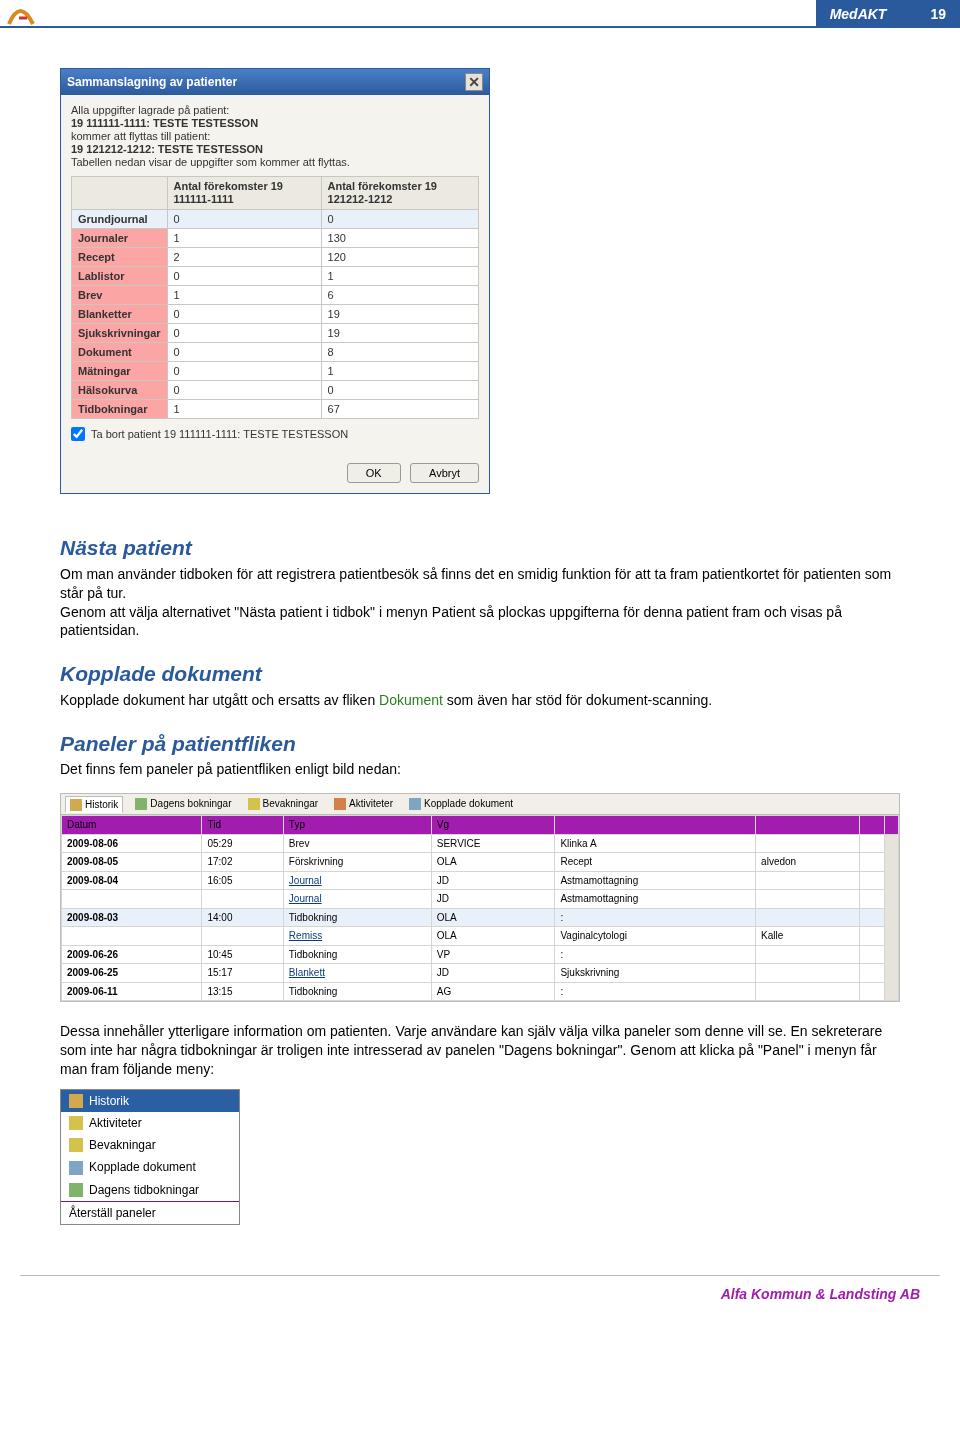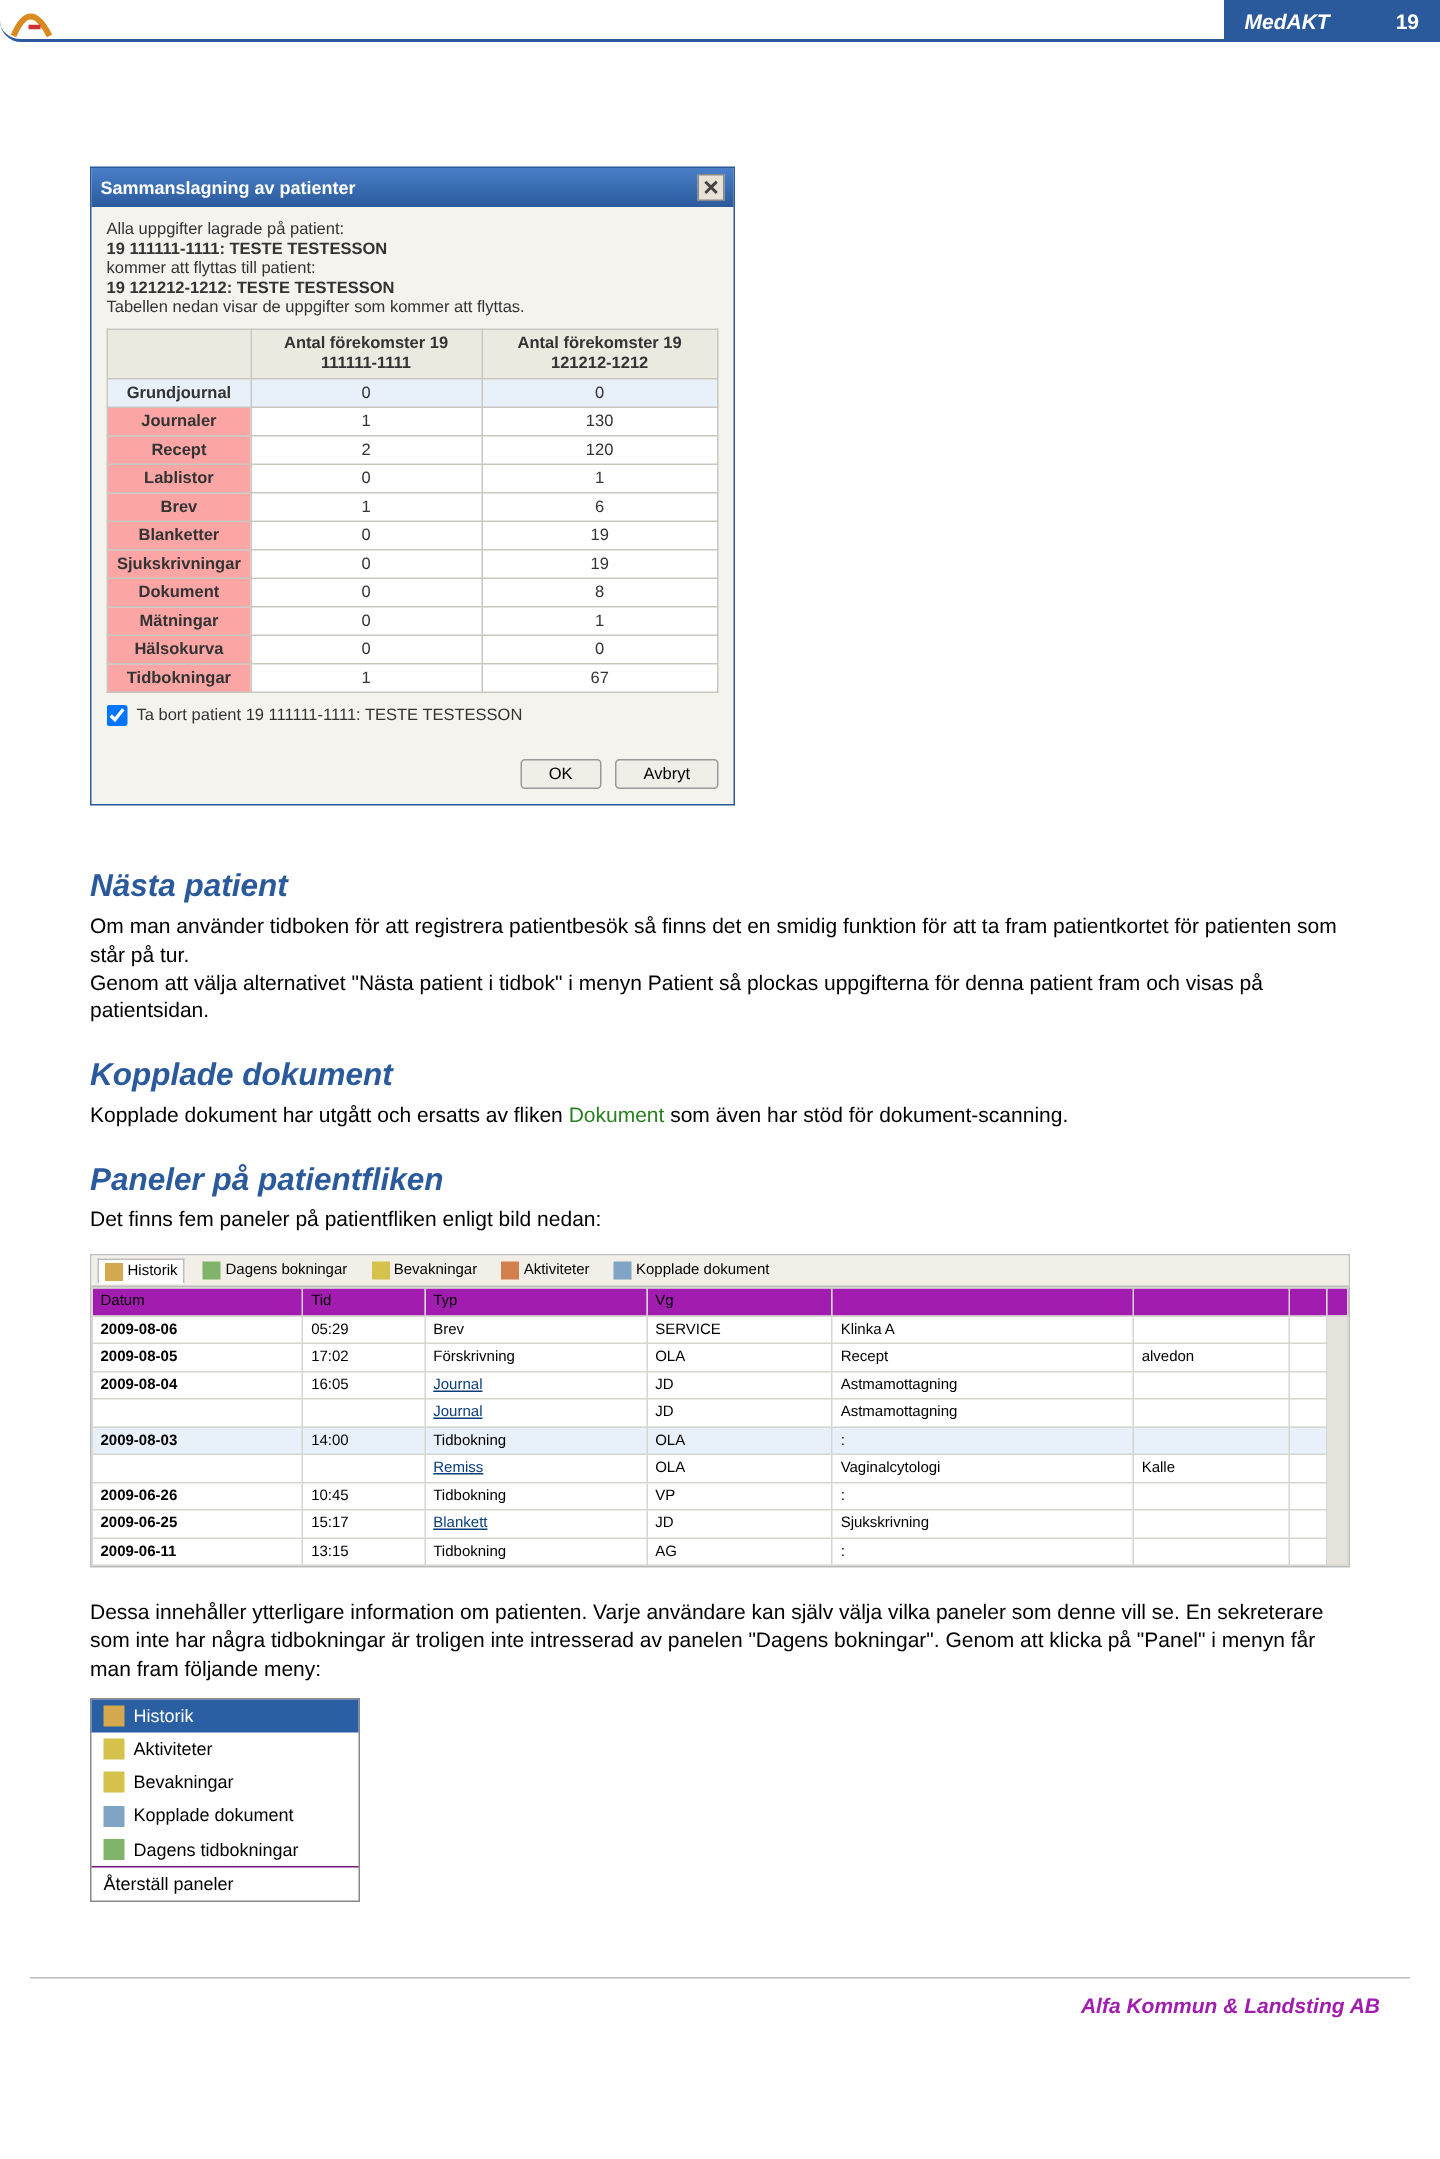--- a/index.html
+++ b/index.html
@@ -1,34 +1,34 @@
 <!DOCTYPE html>
 <html><head>
 <meta charset="utf-8">
 <style>
   * { box-sizing: border-box; margin: 0; padding: 0; }
   body { font-family: Arial, Helvetica, sans-serif; font-size: 12px; background: #fff; width: 960px; }
 
-  .top-bar { height: 28px; border-bottom: 2px solid #2b5a9c; position: relative; border-radius: 14px; }
+  .top-bar { height: 28px; border-bottom: 2px solid #2b5a9c; position: relative; }
   .top-bar .logo { position: absolute; left: 6px; top: 2px; width: 30px; height: 24px; }
   .top-bar .right-block { position: absolute; right: 0; top: 0; height: 28px; line-height: 28px; font-weight: bold; color: #fff; font-style: italic; font-size: 14px; }
   .top-bar .right-block .med { background: #2b5a9c; display: inline-block; padding: 0 30px 0 14px; height: 28px; }
   .top-bar .right-block .page { background: #2b5a9c; display: inline-block; padding: 0 14px; height: 28px; font-style: normal; }
 
-  .page-body { padding: 40px 60px 20px 60px; margin-top: 43px; }
+  .page-body { padding: 40px 60px 20px 60px; }
 
   
   .dlg1 { width: 430px; border: 1px solid #2b5a9c; background: #f4f3ee; margin-bottom: 40px; }
   .dlg1 .titlebar { background: linear-gradient(#4a7fc8,#2b5a9c); color: #fff; font-weight: bold; font-size: 12px; padding: 4px 6px; display: flex; align-items: center; justify-content: space-between; }
   .dlg1 .titlebar .close { background: #e8e1d6; color: #444; width: 18px; height: 18px; border: 1px solid #888; display: flex; align-items: center; justify-content: center; font-size: 14px; cursor: pointer; }
   .dlg1 .body { padding: 8px 10px; color: #333; font-size: 11px; }
   .dlg1 .body p { margin: 1px 0; }
   .dlg1 .body .bold { font-weight: bold; }
   .dlg1 table { width: 100%; border-collapse: collapse; margin-top: 8px; background: #fff; font-size: 11px; }
-  .dlg1 th, .dlg1 td { border: 1px solid #c8c8c0; padding: 3px 6px; text-align: center; }
+  .dlg1 th, .dlg1 td { border: 1px solid #c8c8c0; padding: 3px 6px; text-align: left; }
   .dlg1 th { background: #ece9e1; font-weight: bold; line-height: 1.2; }
   .dlg1 th:first-child { background: #ece9e1; }
   .dlg1 tbody tr.sel td { background: #e8f0fa; }
   .dlg1 tbody td:first-child { font-weight: bold; background: #fca5a5; }
   .dlg1 .chk-row { margin: 8px 0 14px 0; display: flex; align-items: center; gap: 6px; font-size: 11px; }
   .dlg1 .chk-row input { width: 14px; height: 14px; }
   .dlg1 .btnrow { text-align: right; padding: 0 10px 10px 0; }
   .dlg1 .btnrow button { background: #f0efe7; border: 1px solid #999; border-radius: 3px; padding: 3px 18px; font-size: 11px; margin-left: 6px; cursor: pointer; }
 
   .doc-text { font-size: 14px; line-height: 1.35; color: #000; }

